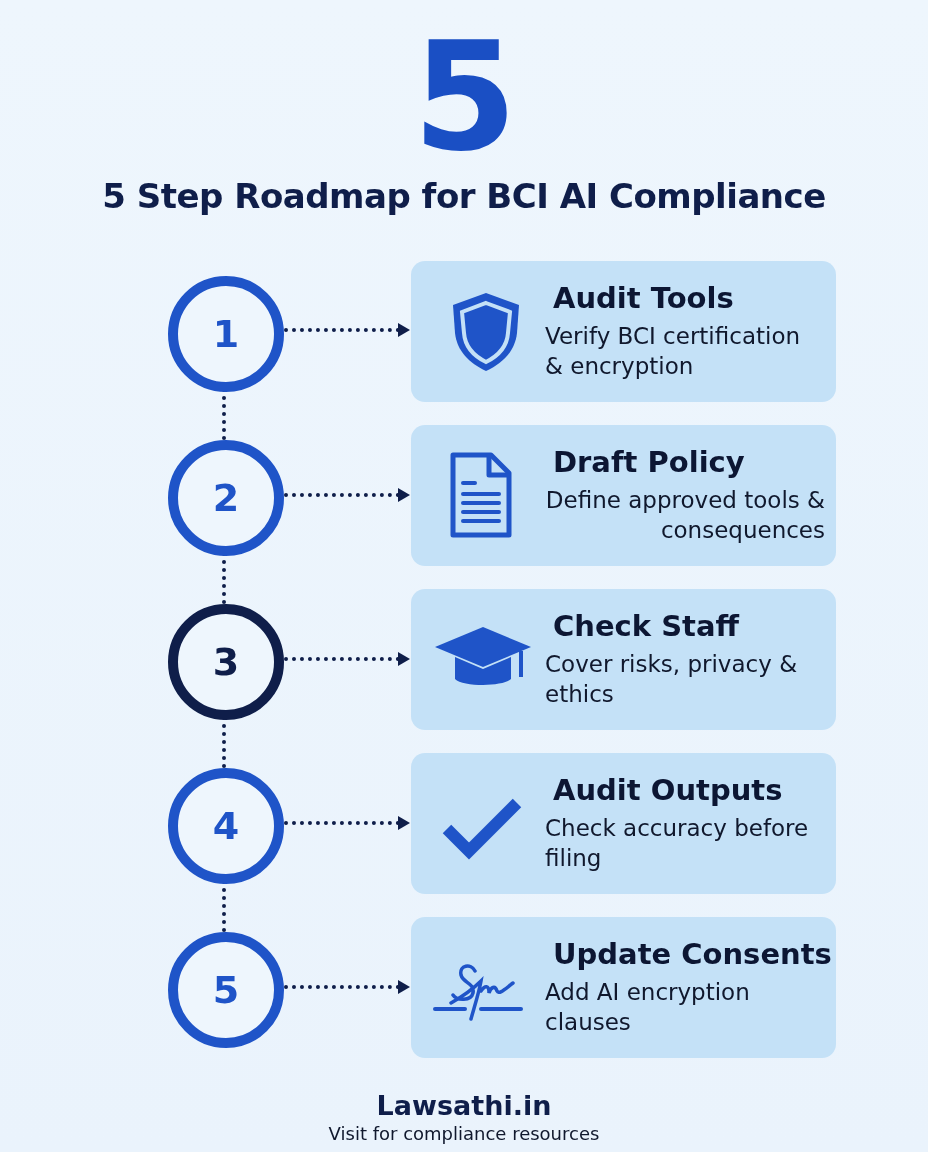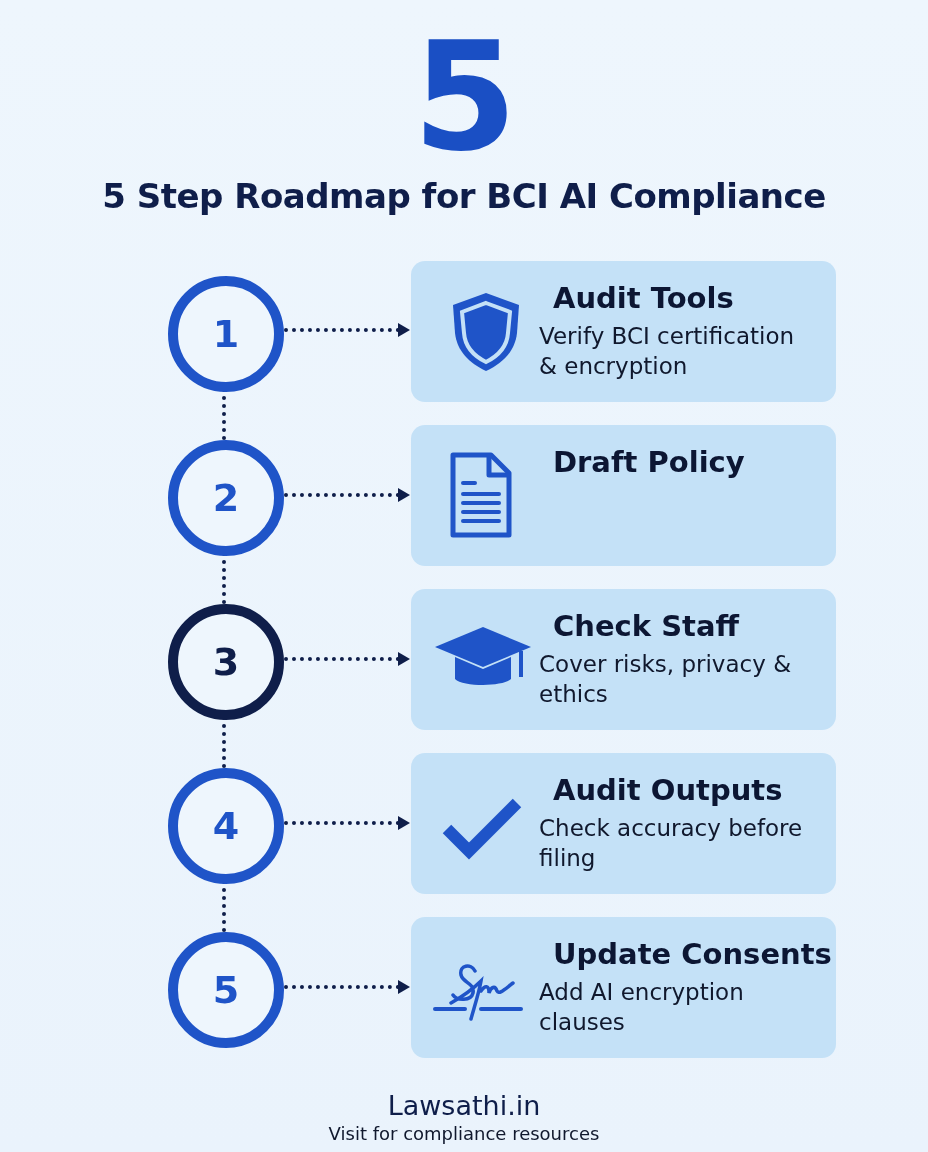--- a/index.html
+++ b/index.html
@@ -39,25 +39,25 @@
   .card {
     position:absolute; left:411px; width:425px; height:141px;
     background:#c4e1f7; border-radius:14px;
   }
   .card .icon { position:absolute; left:30px; top:26px; width:90px; height:90px; }
   .card .c-title {
     position:absolute; left:142px; top:20px; font-weight:bold; font-size:29px; color:#0c1633;
     white-space:nowrap;
   }
   .card .c-desc {
-    position:absolute; left:128px; top:60px; width:280px; font-size:23px; line-height:30px; color:#10182d;
+    position:absolute; left:134px; top:60px; width:280px; font-size:23px; line-height:30px; color:#10182d;
   }
   .brand {
     position:absolute; left:0; width:928px; top:1090px; text-align:center;
-    font-weight:normal; font-size:27px; color:#0f1e4a;
+    font-weight:bold; font-size:27px; color:#0f1e4a;
   }
   .tagline {
     position:absolute; left:0; width:928px; top:1123px; text-align:center;
     font-size:18px; color:#10182d;
   }
 </style>
 </head>
 <body>
 
 <div class="big-five">5</div>
@@ -91,20 +91,21 @@
       <path d="M12 4 L50 4 L68 22 L68 84 L12 84 Z" fill="none" stroke="#1f54c8" stroke-width="5" stroke-linejoin="round"></path>
       <path d="M48 4 L48 24 L68 24" fill="none" stroke="#1f54c8" stroke-width="5" stroke-linejoin="round"></path>
       <line x1="22" y1="32" x2="34" y2="32" stroke="#1f54c8" stroke-width="4" stroke-linecap="round"></line>
       <line x1="22" y1="43" x2="58" y2="43" stroke="#1f54c8" stroke-width="4" stroke-linecap="round"></line>
       <line x1="22" y1="52" x2="58" y2="52" stroke="#1f54c8" stroke-width="4" stroke-linecap="round"></line>
       <line x1="22" y1="61" x2="58" y2="61" stroke="#1f54c8" stroke-width="4" stroke-linecap="round"></line>
       <line x1="22" y1="70" x2="58" y2="70" stroke="#1f54c8" stroke-width="4" stroke-linecap="round"></line>
     </svg>
   </div>
   <div class="c-title">Draft Policy</div>
+  <div class="c-desc">Define approved tools &amp; consequences</div>
 </div>
 
 <div class="step-circle dark" style="top:604px;">3</div>
 <div class="hline" style="top:657px;"></div>
 <div class="arrow" style="top:652px;"></div>
 <div class="card" style="top:589px;">
   <div class="icon" style="left:22px;width:100px;">
     <svg width="100" height="90" viewBox="0 0 100 90">
       <path d="M50 12 L98 32 L50 52 L2 32 Z" fill="#1f54c8"></path>
       <path d="M22 42 L22 64 C30 72 70 72 78 64 L78 42 L50 54 Z" fill="#1f54c8"></path>

